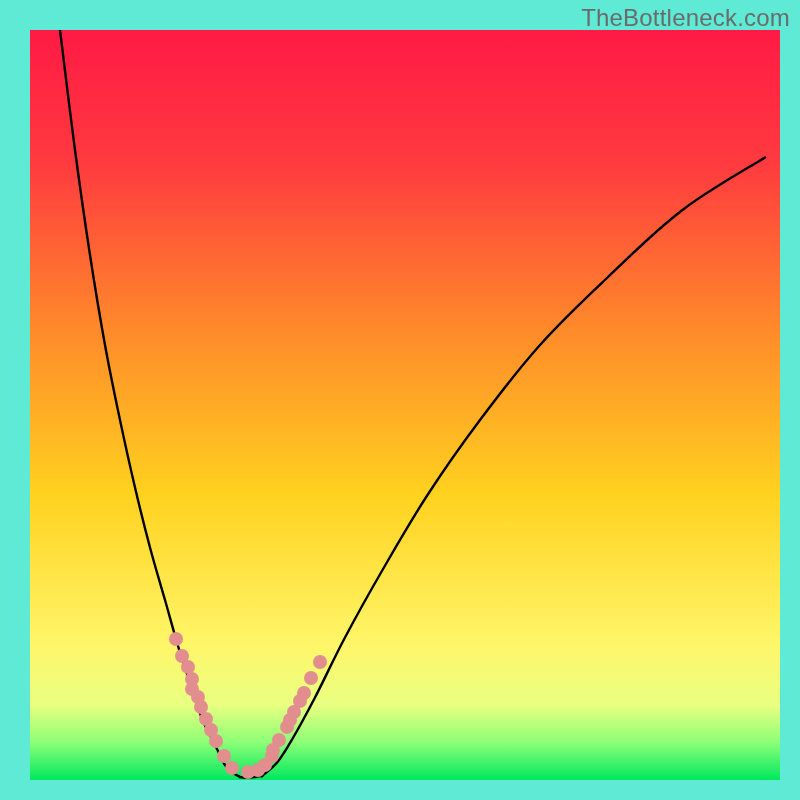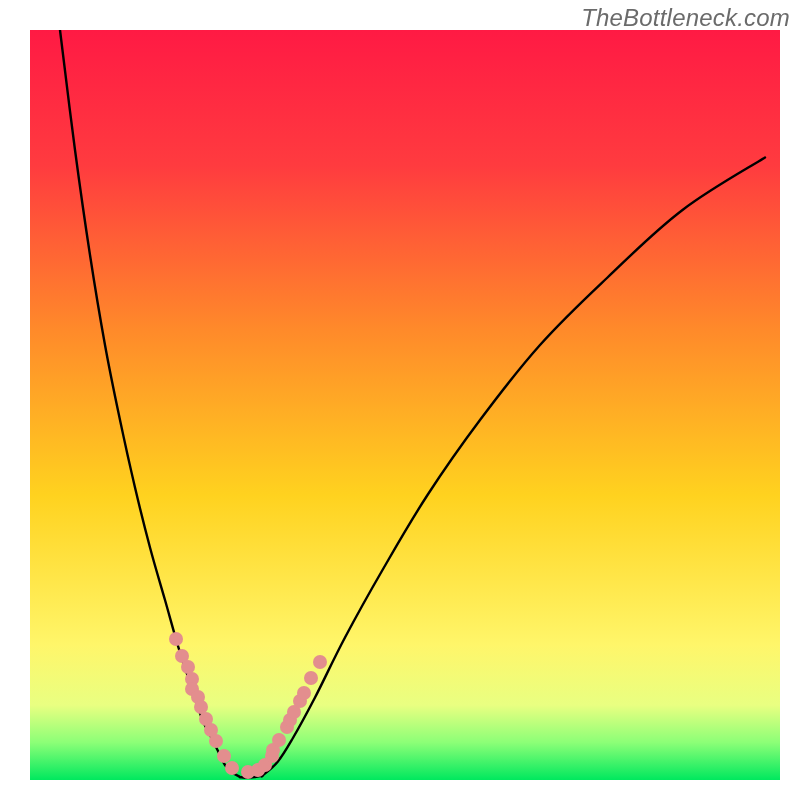--- a/index.html
+++ b/index.html
@@ -9,22 +9,21 @@
     height: 800px;
     background: #000;
     overflow: hidden;
   }
   .frame {
     position: absolute;
     left: 0;
     top: 0;
     width: 800px;
     height: 800px;
-    background: #ffffff;
-    font-style: italic;
+    background: #5eead4;
   }
   .plot-area {
     position: absolute;
     left: 30px;
     top: 30px;
     width: 750px;
     height: 750px;
     overflow: hidden;
   }
   .gradient {

